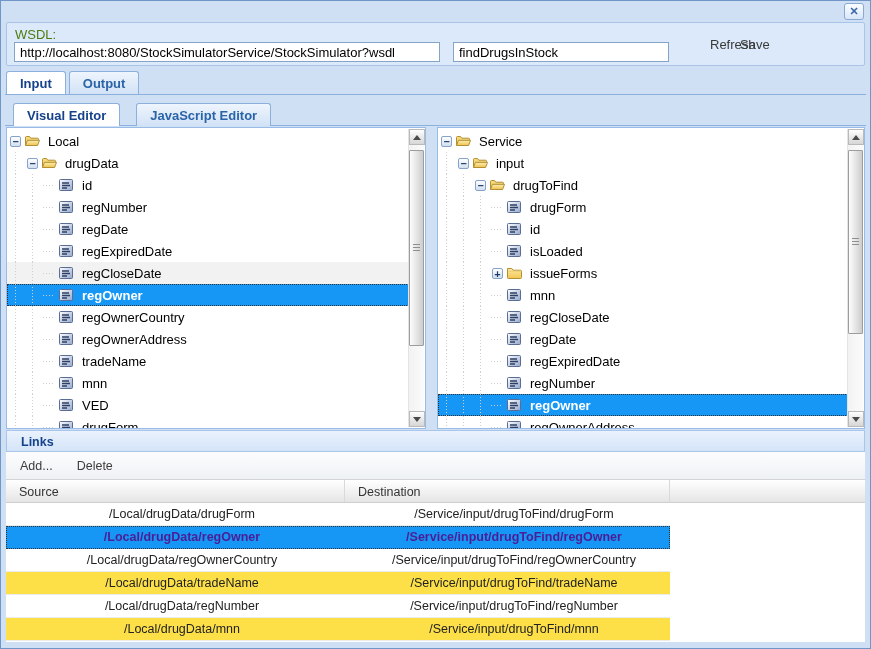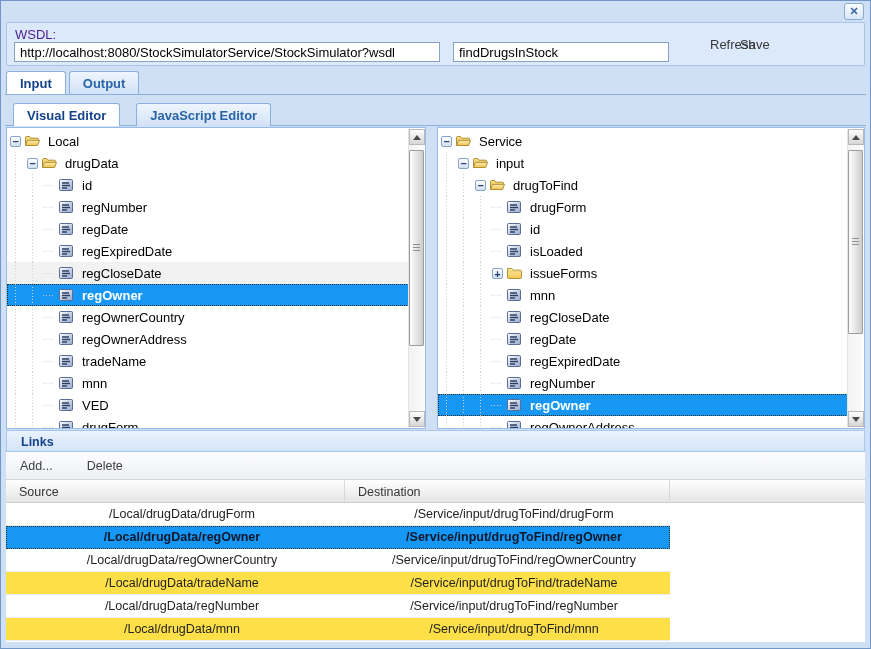--- a/index.html
+++ b/index.html
@@ -13,21 +13,21 @@
   .titlebar { height:20px; position:relative; }
   .close-btn { position:absolute; right:2px; top:2px; width:20px; height:17px;
                border:1px solid #89a9d3; border-radius:3px;
                background:linear-gradient(#fbfdff,#d9e7f8);
                color:#3f69a8; font-weight:bold; font-size:11px; line-height:14px;
                text-align:center; cursor:pointer; }
 
   
   .toolbar { height:44px; border:1px solid #aac4e8; border-radius:2px;
              background:#dbe9fa; position:relative; margin:1px 1px 0; }
-  .flabel { position:absolute; top:4px; font-size:13px; color:#4c1d95; }
+  .flabel { position:absolute; top:4px; font-size:13px; color:#4d7c0f; }
   .wsdl-label { left:8px; }
   .op-label { left:447px;margin-top:12px; }
   .txt { position:absolute; top:19px; height:20px; border:1px solid #86a4c6;
          font-family:"Liberation Sans",sans-serif; font-size:13px; padding:0 5px; color:#000; }
   .wsdl-input { left:7px; width:426px; }
   .op-input { left:446px; width:216px; }
   .tool-link { position:absolute; top:14px; font-size:13px; color:#3a3a3a; cursor:pointer; }
   .refresh { left:676px;margin-left:27px; } .save { left:733px; }
 
   
@@ -80,32 +80,32 @@
   .sb-grip { position:absolute; left:3px; right:3px; top:50%; height:8px; margin-top:-4px;
              background:repeating-linear-gradient(to bottom,#8f8f8f 0 1px,transparent 1px 3px); }
 
   
   .links { margin:1px 1px 0; }
   .links-header { height:22px; border:1px solid #a9c5ea; background:linear-gradient(#eaf2fd,#d4e4f8);
                   font-weight:bold; font-size:12.5px; color:#15428b; padding:4px 0 0 14px; }
   .links-body { background:#fff; min-height:190px; }
   .links-toolbar { height:28px; background:linear-gradient(#fdfdfe,#eef1f5);
                    border-bottom:1px solid #d3d3d3; display:flex; align-items:center;
-                   gap:34px; padding-left:14px; font-size:12.5px; color:#3c3c3c; }
+                   gap:24px; padding-left:14px; font-size:12.5px; color:#3c3c3c; }
   .tb-item { cursor:pointer; }
   .grid-header { display:grid; grid-template-columns:339px 325px 1fr; height:23px;
                  background:linear-gradient(#ffffff,#e5e5e5); border-bottom:1px solid #cfcfcf;
                  font-size:12.5px; color:#333; }
   .grid-header .hcell { padding:5px 0 0 13px; border-right:1px solid #d9d9d9; }
   .grid-header .hcell.fill { border-right:none; }
   .grid-rows { width:664px; background:#fff; }
   .lrow { display:grid; grid-template-columns:339px 325px; height:23px; font-size:12.5px;
           color:#222; border-bottom:1px solid #ececec; align-items:center; cursor:default;text-align:center; }
   .lrow.alt { background:#fde047; }
-  .lrow.selected { background:#1697f6; color:#0f172a; font-weight:bold;
+  .lrow.selected { background:#1697f6; color:#4c1d95; font-weight:bold;
                    outline:1px dotted #333; outline-offset:-1px; border-bottom-color:transparent; }
   .lrow .cell { padding-left:13px; white-space:nowrap; overflow:hidden; }
 </style>
 </head>
 <body>
 
 <div class="window">
 
   <div class="titlebar">
     <div class="close-btn">✕</div>

